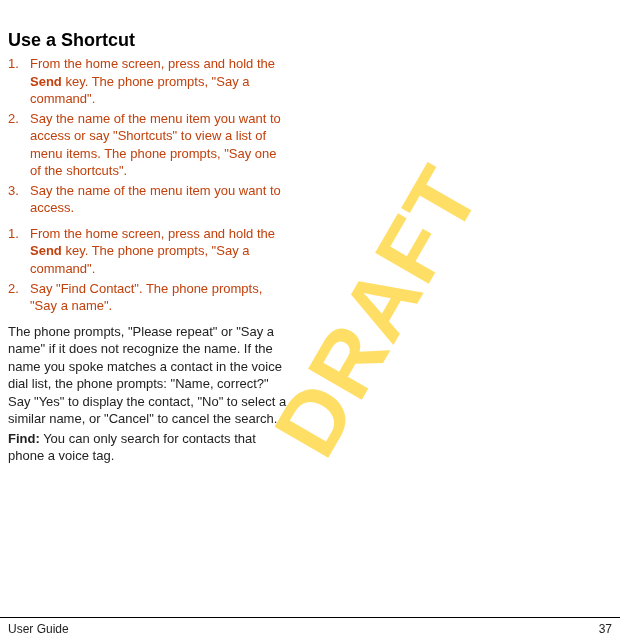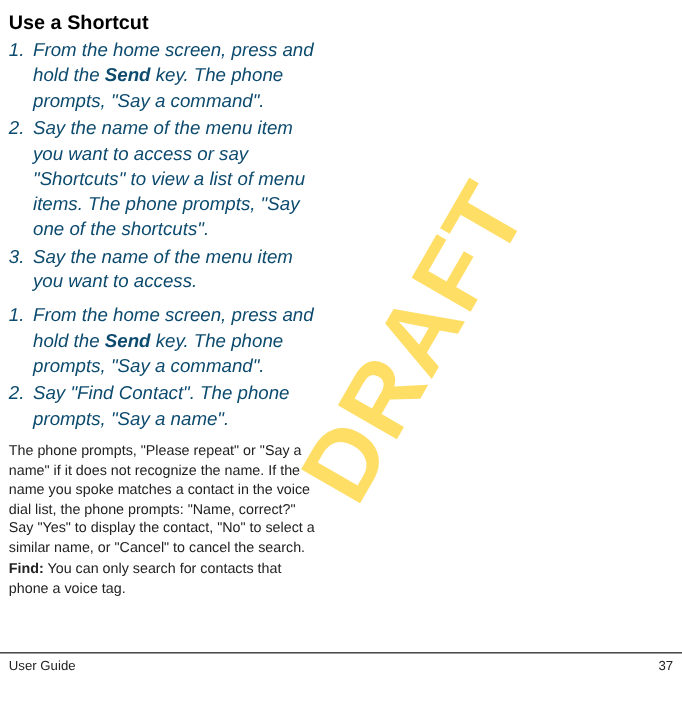--- a/index.html
+++ b/index.html
@@ -12,47 +12,47 @@
       width: 620px;
       height: 637px;
       position: relative;
       background: white;
       overflow: hidden;
     }
     .page-content {
       padding: 10px 8px;
       position: relative;
       z-index: 2;
+      margin-top: 20px;
     }
     .column {
       width: 280px;
     }
     h2 {
       font-size: 18px;
       font-weight: bold;
       margin-bottom: 4px;
       color: #000;
     }
     h2.second {
       margin-top: 16px;
     }
     ol {
       list-style: none;
       counter-reset: item;
       margin-bottom: 8px;
     }
     ol li {
       counter-increment: item;
-      font-size: 17px;
+      font-size: 13px;
       line-height: 1.35;
       padding-left: 22px;
       position: relative;
       margin-bottom: 2px;
-      color: #0c4a6e;
-      font-style: italic;
+      color: #c2410c;
     }
     ol li::before {
       content: counter(item) ".";
       position: absolute;
       left: 0;
       top: 0;
     }
     .bold {
       font-weight: bold;
     }
@@ -70,21 +70,21 @@
       font-weight: bold;
       color: rgba(255, 200, 0, 0.6);
       transform: rotate(-60deg);
       transform-origin: center;
       z-index: 1;
       letter-spacing: 2px;
       pointer-events: none;
     }
     .footer {
       position: absolute;
-      bottom: 25px;
+      bottom: 1px;
       left: 0;
       right: 0;
       border-top: 1px solid #000;
       padding: 4px 8px 0 8px;
       display: flex;
       justify-content: space-between;
       font-size: 12px;
       color: #222;
     }
   </style>

